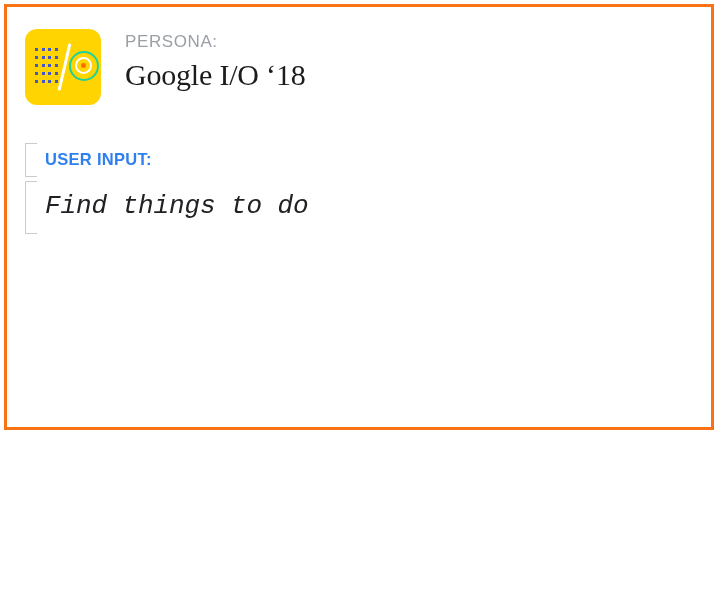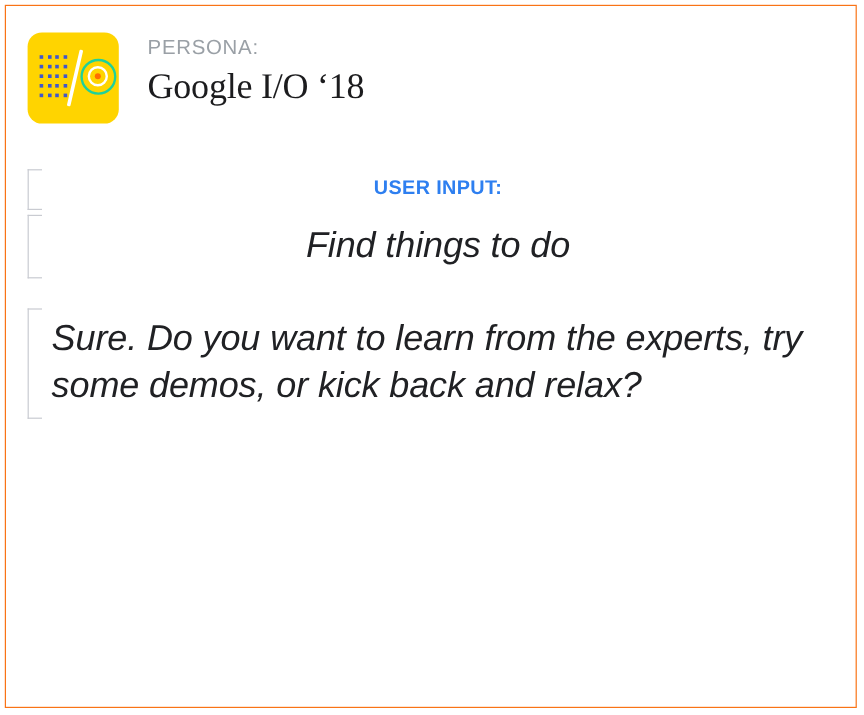--- a/index.html
+++ b/index.html
@@ -12,23 +12,23 @@
     height: 596px;
     font-family: "Liberation Sans", sans-serif;
     -webkit-font-smoothing: antialiased;
   }
 
   .card {
     position: absolute;
     left: 4px;
     top: 4px;
     width: 710px;
-    height: 586px;
+    height: 426px;
     background: #ffffff;
-    border: 1px solid #f97316;
+    border: 3px solid #f97316;
     box-sizing: border-box;
     overflow: hidden;
   }
 
   
   .persona-row {
     position: absolute;
     left: 18px;
     top: 22px;
     display: flex;
@@ -122,21 +122,21 @@
     letter-spacing: -0.2px;
     font-family: Liberation Serif, serif;
   }
 
   
   .section {
     position: absolute;
     left: 18px;
     right: 26px;
   }
-  .section.user-input { top: 136px; text-align: center; }
+  .section.user-input { top: 136px; }
   .section.spoken-prompt { top: 252px; }
 
   .bracket-block {
     position: relative;
     padding-left: 20px;
   }
   .bracket-block + .bracket-block {
     margin-top: 4px;
   }
   .bracket-block::before {
@@ -155,26 +155,27 @@
   .kicker {
     color: #2e7ff0;
     font-size: 16.5px;
     font-weight: 700;
     letter-spacing: 0.3px;
     line-height: 30px;
     padding: 1px 0 3px 0;
   }
 
   .quote {
-    font-size: 30px;
+    font-size: 26px;
     font-style: italic;
     color: #202124;
     line-height: 39px;
     padding: 6px 0 8px 0;
     letter-spacing: -0.1px;
+    font-family: Liberation Mono, monospace;
   }
 </style>
 </head>
 <body>
 
 <div class="card">
 
   <div class="persona-row">
 
     <div class="io-logo">
@@ -214,18 +215,15 @@
   <div class="section user-input">
     <div class="bracket-block">
       <div class="kicker">USER INPUT:</div>
     </div>
     <div class="bracket-block">
       <div class="quote">Find things to do</div>
     </div>
   </div>
 
   <div class="section spoken-prompt">
-    <div class="bracket-block">
-      <div class="quote">Sure. Do you want to learn from the experts, try some demos, or kick back and relax?</div>
-    </div>
   </div>
 
 </div>
 
 </body></html>

